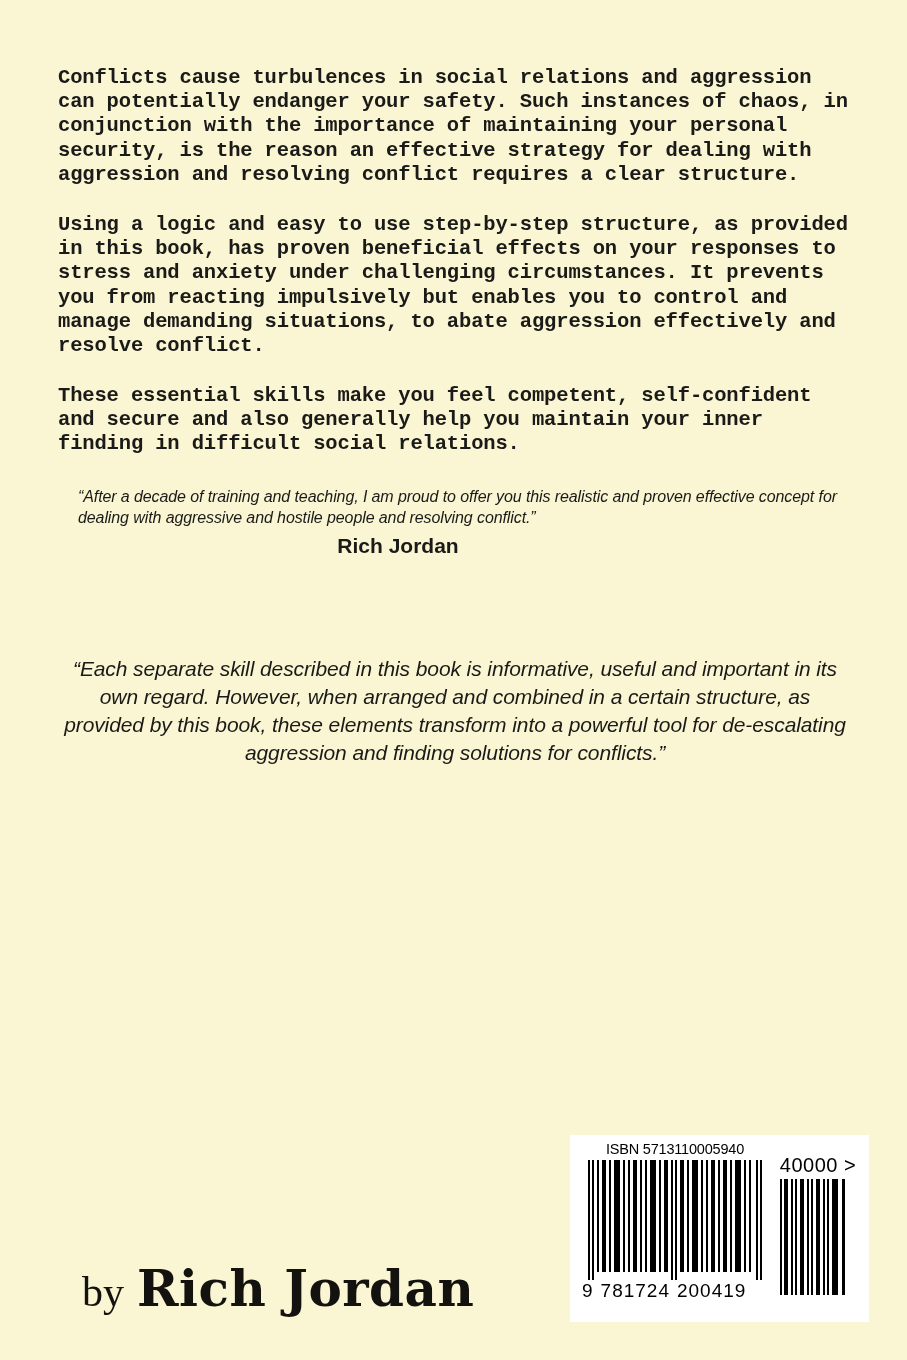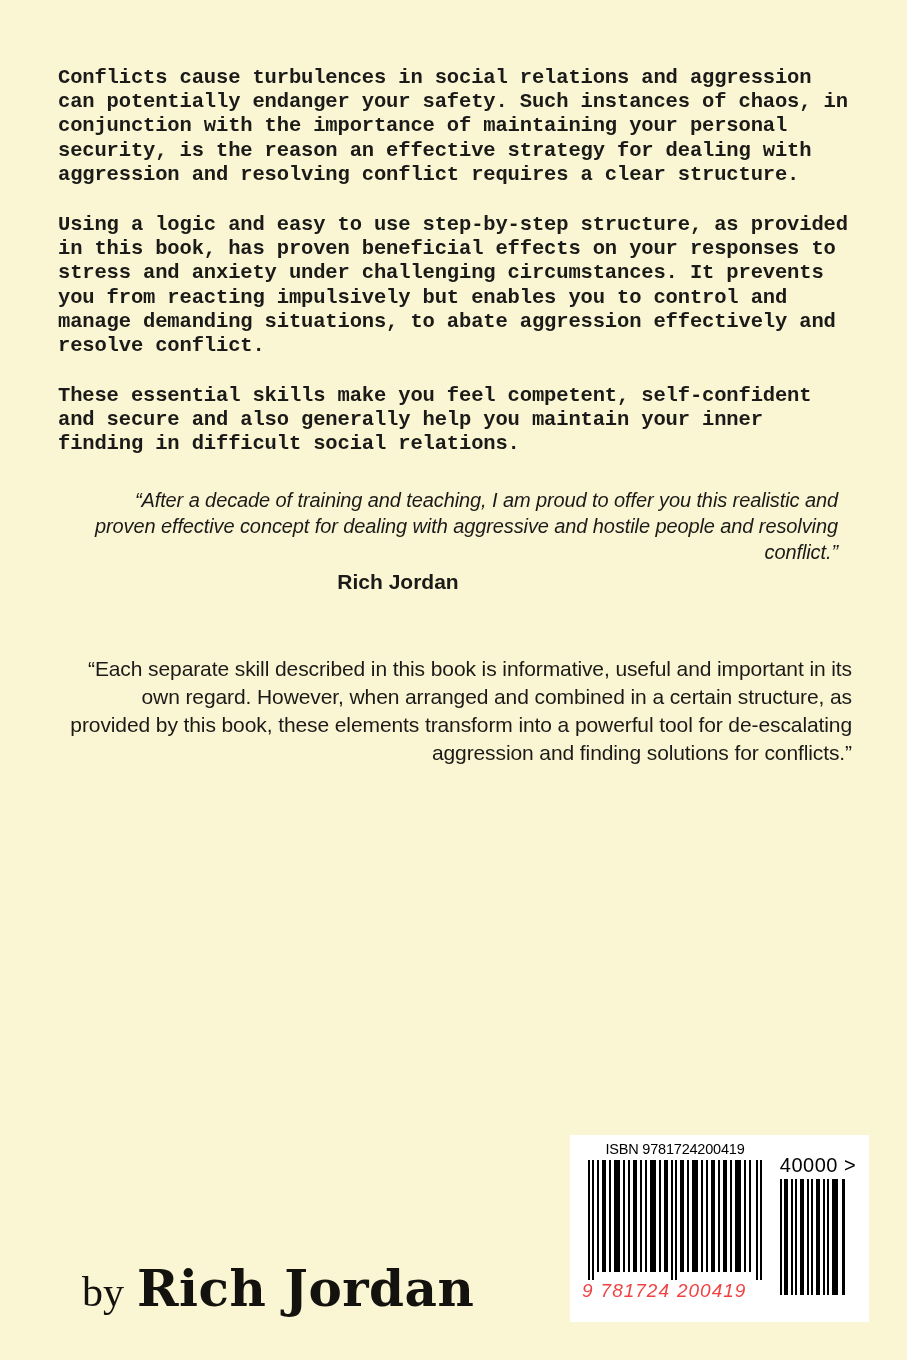--- a/index.html
+++ b/index.html
@@ -49,23 +49,23 @@
   .quote-one {
     position: absolute;
     left: 78px;
     top: 487px;
     width: 760px;
   }
   .quote-one .q-text {
     font-family: "Liberation Sans", sans-serif;
     font-style: italic;
     font-weight: normal;
-    font-size: 20px;
+    font-size: 16px;
     line-height: 1.30;
-    text-align: right;
+    text-align: left;
     color: #1a1a18;
     letter-spacing: -0.1px;
   }
   .quote-one .q-attrib {
     margin-top: 4px;
     font-family: "Liberation Sans", sans-serif;
     font-weight: bold;
     font-style: normal;
     font-size: 21px;
     line-height: 1.25;
@@ -76,24 +76,25 @@
 
   
   .quote-two {
     position: absolute;
     left: 58px;
     top: 655px;
     width: 794px;
   }
   .quote-two .q-text {
     font-family: "Liberation Sans", sans-serif;
+    font-style: italic;
     font-weight: normal;
     font-size: 21px;
     line-height: 1.33;
-    text-align: right;
+    text-align: center;
     color: #1a1a18;
     letter-spacing: -0.1px;
   }
 
   
   .byline {
     position: absolute;
     left: 82px;
     top: 1264px;
     white-space: nowrap;
@@ -144,25 +145,24 @@
   }
   .bc-main-bars {
     margin-top: 2px;
     height: 120px;
     width: 186px;
   }
   .bc-main-digits {
     margin-top: 1px;
     font-family: "Liberation Sans", sans-serif;
     font-size: 19px;
-    color: #ef4444;
+    color: #000000;
     letter-spacing: 1px;
     white-space: nowrap;
     line-height: 1;
-    font-style: italic;
   }
   .bc-main-digits .grp {
     display: inline-block;
   }
   .bc-main-digits .sp {
     display: inline-block;
     width: 7px;
   }
 
   .bc-addon {
@@ -210,21 +210,21 @@
     <div class="q-text">“Each separate skill described in this book is informative, useful and important in its own regard. However, when arranged and combined in a certain structure, as provided by this book, these elements transform into a powerful tool for de-escalating aggression and finding solutions for conflicts.”</div>
   </div>
 
   <div class="byline">
     <span class="by-word">by</span><span class="by-name">Rich Jordan</span>
   </div>
 
   <div class="barcode-panel">
 
     <div class="bc-main">
-      <div class="bc-isbn-line">ISBN 9781724200419</div>
+      <div class="bc-isbn-line">ISBN 5713110005940</div>
 
       <svg class="bc-main-bars" viewBox="0 0 186 120" preserveAspectRatio="none" shape-rendering="crispEdges">
         <rect x="0" y="0" width="186" height="120" fill="#ffffff"></rect>
         <g fill="#000000">
 
           <rect x="6" y="0" width="2" height="120"></rect>
           <rect x="10" y="0" width="2" height="120"></rect>
 
           <rect x="15" y="0" width="2" height="112"></rect>
           <rect x="20" y="0" width="4" height="112"></rect>

